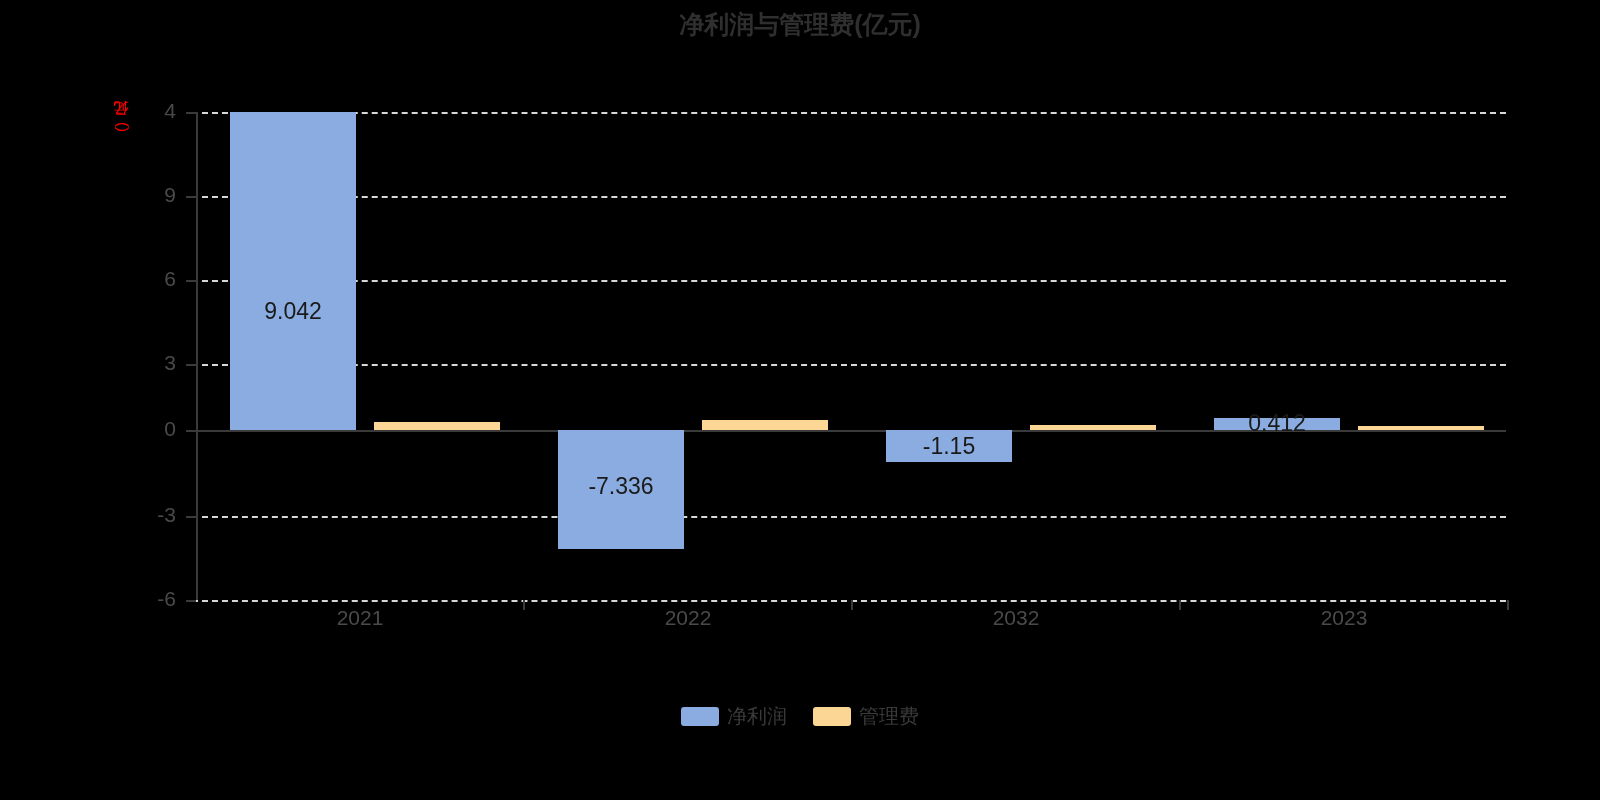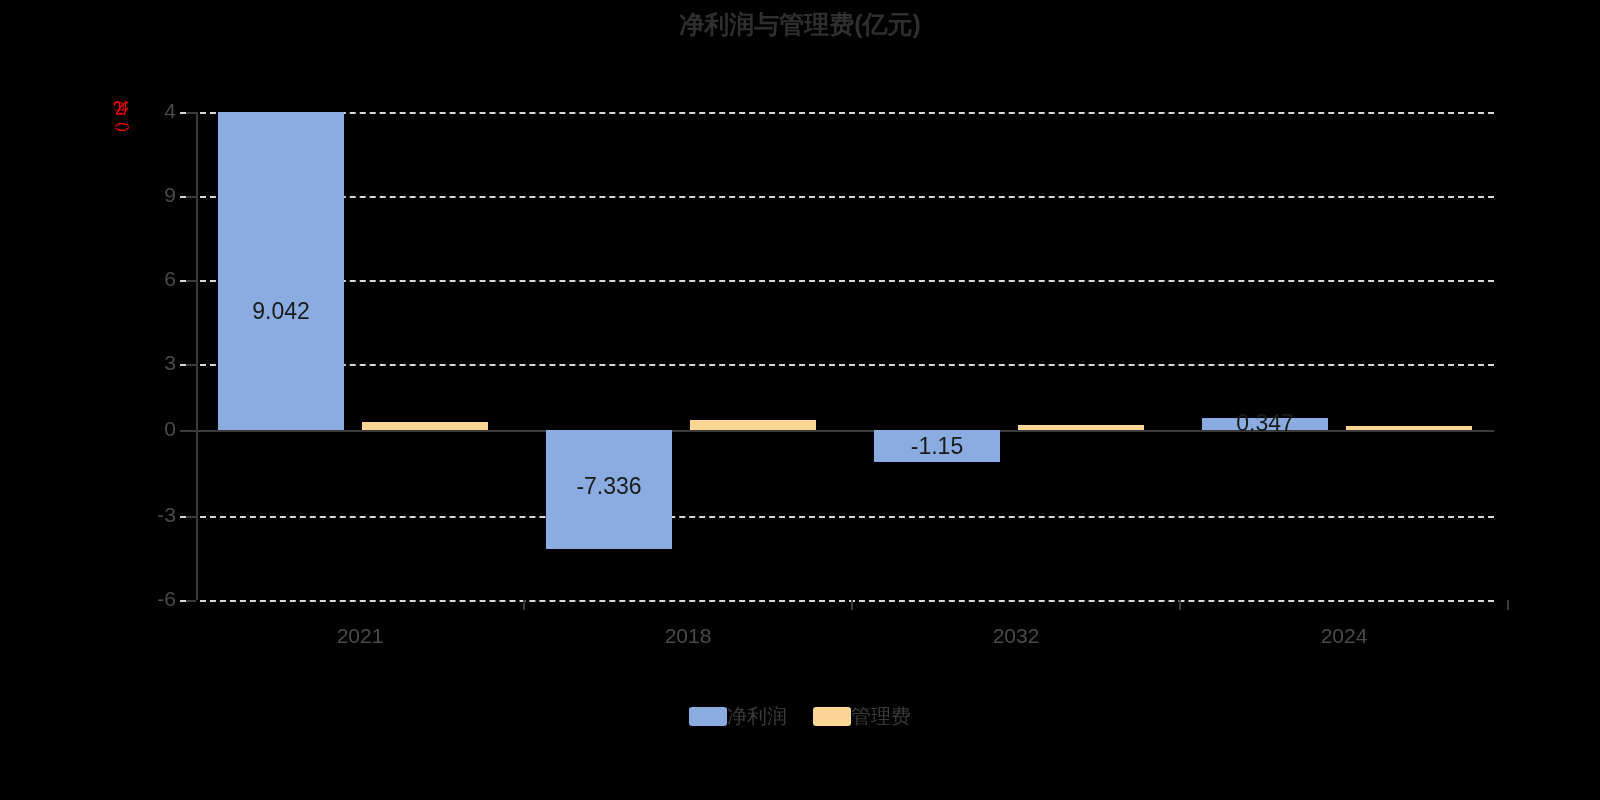--- a/index.html
+++ b/index.html
@@ -33,21 +33,21 @@
     font-size: 25px;
     font-weight: bold;
     color: #2f2f2f;
     letter-spacing: 0px;
     line-height: 32px;
   }
 
   
   .plot-area {
     position: absolute;
-    left: 180px;
+    left: 192px;
     top: 112px;
     width: 1314px;
     height: 488px;
   }
 
   .gridline {
     position: absolute;
     left: 0;
     width: 100%;
     height: 0;
@@ -112,21 +112,21 @@
     position: absolute;
     font-size: 23px;
     color: #1a1a1a;
     text-align: center;
     white-space: nowrap;
   }
 
   
   .x-label {
     position: absolute;
-    top: 624px;
+    top: 606px;
     font-size: 21px;
     color: #4a4a4a;
     text-align: center;
     width: 120px;
   }
 
   .x-tick {
     position: absolute;
     top: 600px;
     width: 0;
@@ -141,21 +141,21 @@
     top: 703px;
     width: 1600px;
     display: flex;
     justify-content: center;
     align-items: center;
     gap: 26px;
   }
   .legend-item {
     display: flex;
     align-items: center;
-    gap: 0;
+    gap: 8px;
   }
   .legend-swatch {
     width: 38px;
     height: 19px;
     border-radius: 3px;
   }
   .legend-swatch.net { background: #8aace0; }
   .legend-swatch.expense { background: #fcd694; }
   .legend-text {
     font-size: 20px;
@@ -199,21 +199,21 @@
 
     <div class="bar net" style="left:366px; top:318px; width:126px; height:119px;"></div>
     <div class="bar-label" style="left:366px; top:361px; width:126px;">-7.336</div>
     <div class="bar expense" style="left:510px; top:308px; width:126px; height:10px;"></div>
 
     <div class="bar net" style="left:694px; top:318px; width:126px; height:32px;"></div>
     <div class="bar-label" style="left:694px; top:321px; width:126px;">-1.15</div>
     <div class="bar expense" style="left:838px; top:313px; width:126px; height:5px;"></div>
 
     <div class="bar net" style="left:1022px; top:306px; width:126px; height:12px;"></div>
-    <div class="bar-label" style="left:1022px; top:298px; width:126px;">0.347</div>
+    <div class="bar-label" style="left:1022px; top:298px; width:126px;">0.412</div>
     <div class="bar expense" style="left:1166px; top:314px; width:126px; height:4px;"></div>
   </div>
 
   <div class="y-axis-line"></div>
 
   <div class="tick-mark" style="top:112px;"></div>
   <div class="y-label" style="top:112px;">4</div>
 
   <div class="tick-mark" style="top:196px;"></div>
   <div class="y-label" style="top:196px;">9</div>
@@ -232,23 +232,23 @@
 
   <div class="tick-mark" style="top:600px;"></div>
   <div class="y-label" style="top:600px;">-6</div>
 
   <div class="x-tick" style="left:523px;"></div>
   <div class="x-tick" style="left:851px;"></div>
   <div class="x-tick" style="left:1179px;"></div>
   <div class="x-tick" style="left:1507px;"></div>
 
   <div class="x-label" style="left:300px;">2021</div>
-  <div class="x-label" style="left:628px;">2018</div>
+  <div class="x-label" style="left:628px;">2022</div>
   <div class="x-label" style="left:956px;">2032</div>
-  <div class="x-label" style="left:1284px;">2024</div>
+  <div class="x-label" style="left:1284px;">2023</div>
 
   <div class="legend">
     <div class="legend-item">
       <span class="legend-swatch net"></span>
       <span class="legend-text">净利润</span>
     </div>
     <div class="legend-item">
       <span class="legend-swatch expense"></span>
       <span class="legend-text">管理费</span>
     </div>

